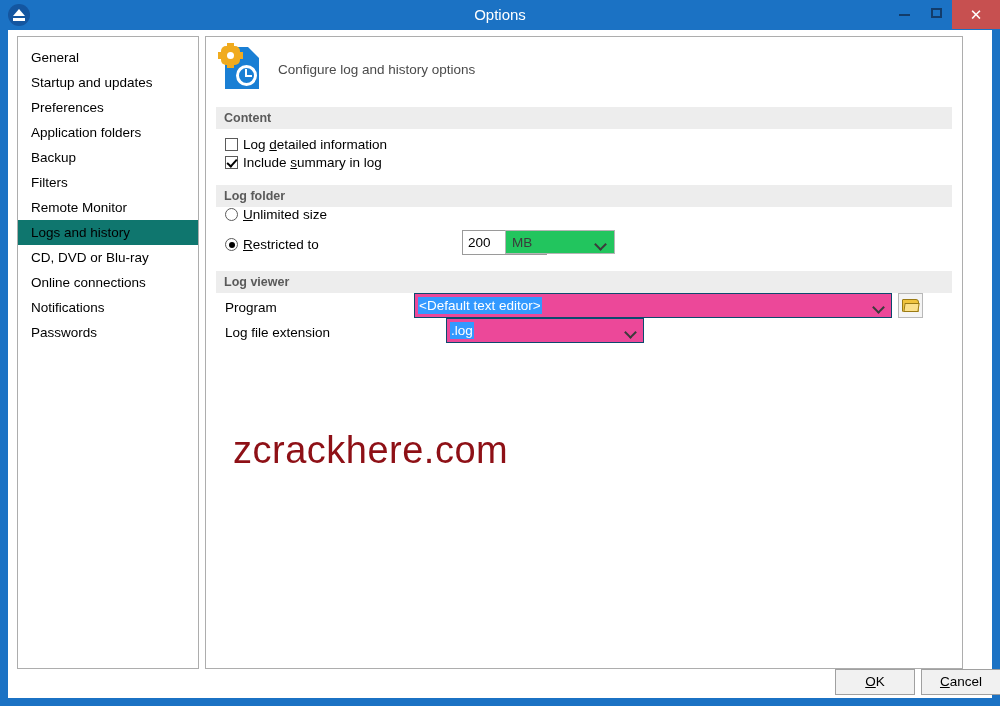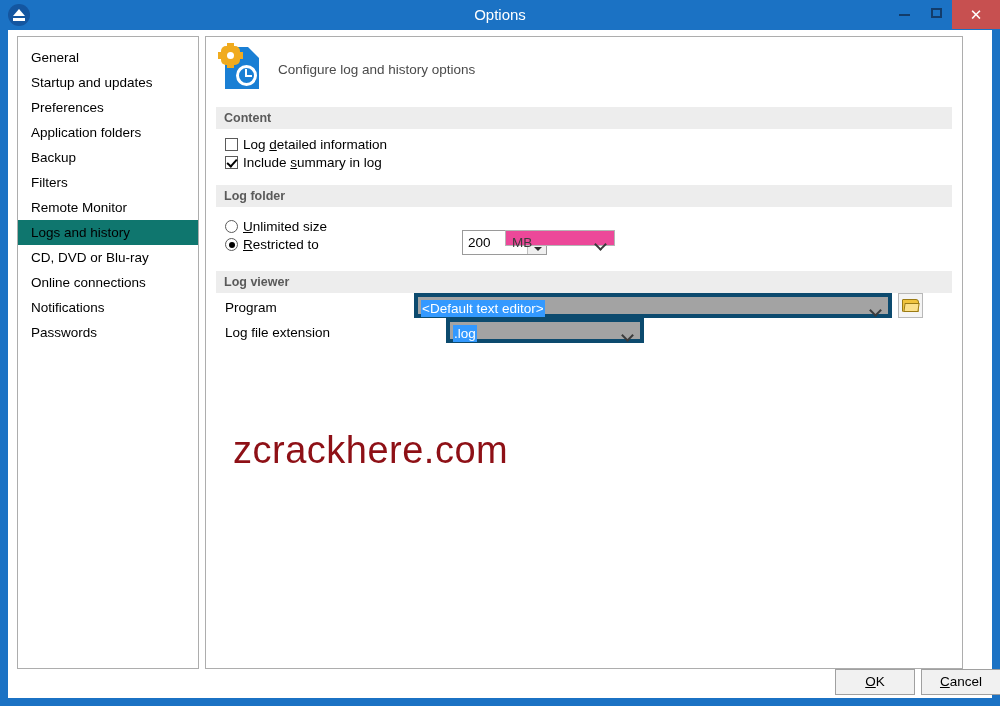--- a/index.html
+++ b/index.html
@@ -260,21 +260,21 @@
   .radio-row {
     position: absolute;
     left: 19px;
     font-size: 13.5px;
     color: #000000;
     height: 18px;
     line-height: 18px;
     white-space: nowrap;
     cursor: default;
   }
-  #row-unlimited { top: 181px; }
+  #row-unlimited { top: 169px; }
   #row-restricted { top: 199px; }
   .rbox {
     display: inline-block;
     position: relative;
     width: 13px; height: 13px;
     border: 1px solid #5a5a5a;
     border-radius: 50%;
     background: #ffffff;
     vertical-align: -2px;
     margin-right: 5px;
@@ -334,23 +334,23 @@
     width: 0; height: 0;
     border-left: 4px solid transparent;
     border-right: 4px solid transparent;
     border-top: 4px solid #2b2b2b;
   }
 
   
   .unit-combo {
     position: absolute;
     left: 299px; top: 193px;
-    width: 110px; height: 16px;
+    width: 110px; height: 24px;
     border: 1px solid #b5b5b5;
-    background: #ec4899;
+    background: #22c55e;
     box-sizing: border-box;
   }
   .unit-combo .cval {
     position: absolute;
     left: 6px; top: 0;
     height: 23px; line-height: 23px;
     font-size: 13.5px;
     color: #3b3b3b;
   }
   .chev {
@@ -370,22 +370,22 @@
     color: #000000;
     height: 18px; line-height: 18px;
     white-space: nowrap;
   }
   #lbl-program { top: 262px; }
   #lbl-ext { top: 287px; }
 
   
   .combo {
     position: absolute;
-    border: 4px solid #0c4a6e;
-    background: #a3a3a3;
+    border: 1px solid #0c4a6e;
+    background: #ec4899;
     box-sizing: border-box;
     height: 25px;
   }
   #combo-program { left: 208px; top: 256px; width: 478px; }
   #combo-ext     { left: 208px; top: 281px; width: 198px; margin-left: 32px; }
   .combo .sel-text {
     position: absolute;
     left: 3px; top: 3px;
     height: 17px; line-height: 17px;
     background: #3399ff;

